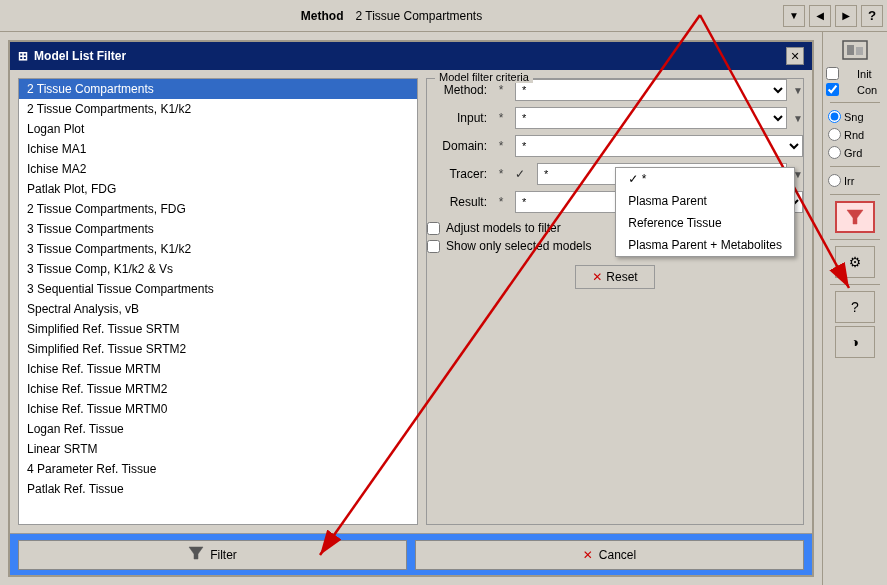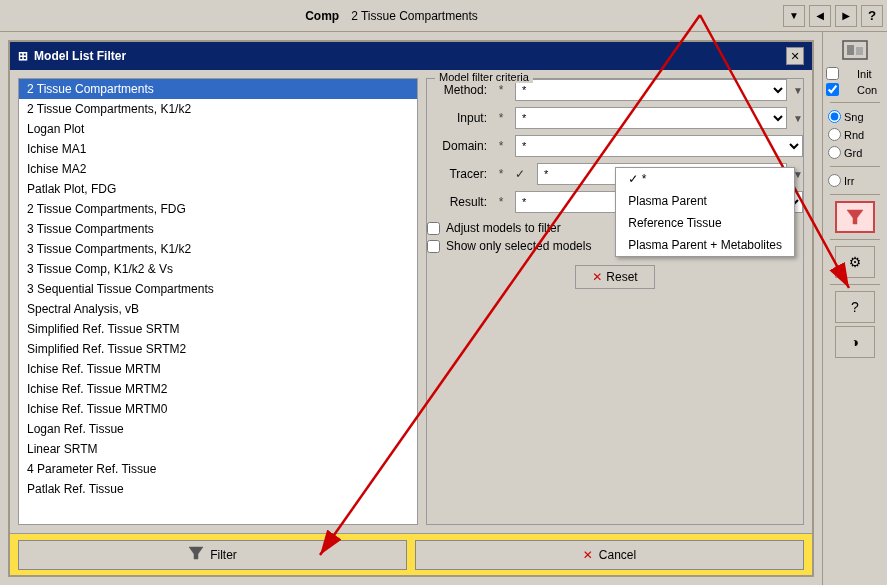--- a/index.html
+++ b/index.html
@@ -285,21 +285,21 @@
     }
 
     
     .modal-footer {
       height: 42px;
       border-top: 1px solid #999;
       display: flex;
       align-items: center;
       padding: 0 8px;
       gap: 8px;
-      background: #fde047;
+      background: #3b82f6;
     }
     .footer-btn {
       flex: 1;
       height: 30px;
       background: #d4d0c8;
       border: 1px solid #888;
       cursor: pointer;
       display: flex;
       align-items: center;
       justify-content: center;
@@ -315,21 +315,21 @@
       width: 100%;
       height: 100%;
       pointer-events: none;
     }
   </style>
 </head>
 <body>
 
 <div class="top-toolbar">
   <div class="toolbar-spacer"></div>
-  <span class="toolbar-model-label">Comp</span>
+  <span class="toolbar-model-label">Method</span>
   <span class="toolbar-model-name">2 Tissue Compartments</span>
   <div class="toolbar-spacer"></div>
   <button class="toolbar-btn">▼</button>
   <button class="toolbar-btn">◀</button>
   <button class="toolbar-btn">▶</button>
   <button class="question-btn">?</button>
 </div>
 
 <div class="right-panel">
   <div class="right-panel-icon">

